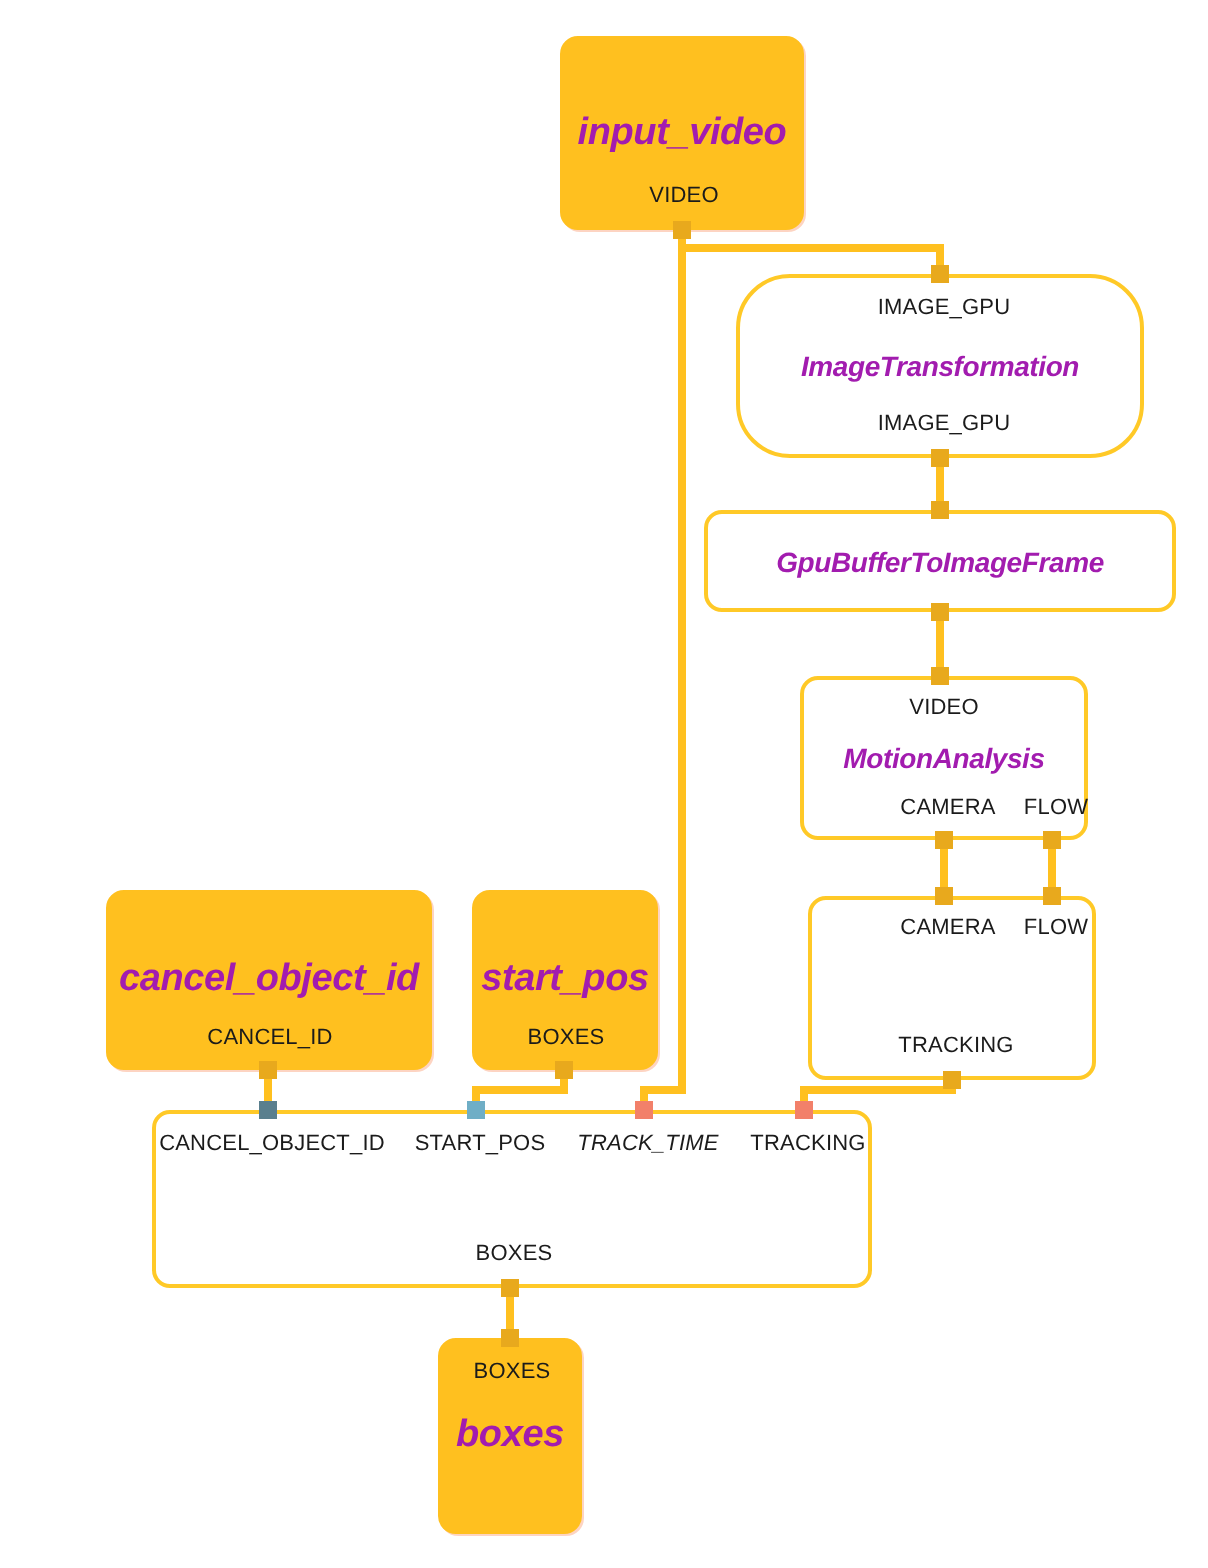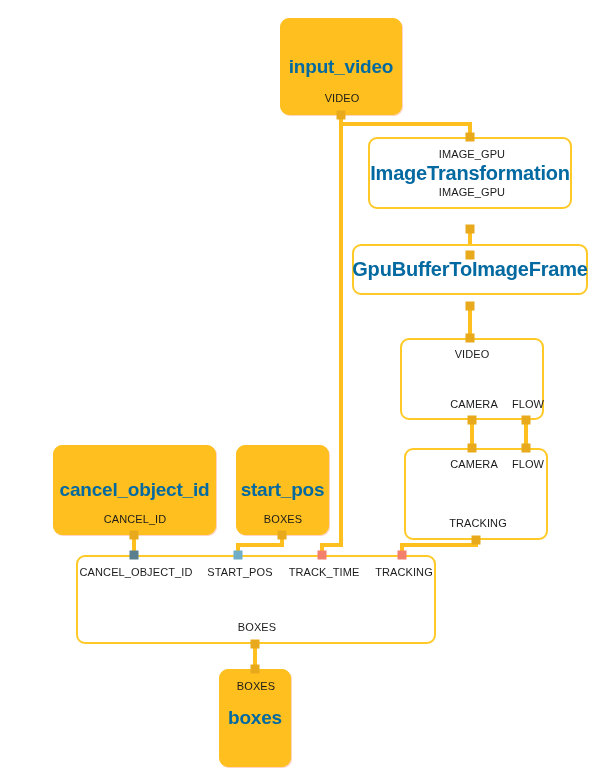--- a/index.html
+++ b/index.html
@@ -39,28 +39,29 @@
   .node.io {
     background: #FFC01F;
     border: 1px solid #FFC01F;
     box-shadow: 1px 1px 0 0 rgba(250,160,120,0.45);
   }
   .node.calc {
     background: #FFFFFF;
     border: 2px solid #FFC927;
   }
   .node-title {
-    color: #0369a1;
+    color: #a21caf;
     font-weight: bold;
     letter-spacing: -0.2px;
     text-align: right;
     white-space: nowrap;
+    font-style: italic;
   }
   .node.io .node-title { font-size: 19px; }
-  .node.calc .node-title { font-size: 20px; }
+  .node.calc .node-title { font-size: 14px; }
 
   .port-label {
     position: absolute;
     font-size: 11px;
     color: #1b1b1b;
     white-space: nowrap;
     letter-spacing: 0.1px;
     transform: translateX(-50%);
   }
   .port-label.top { }
@@ -115,36 +116,37 @@
 
     <path class="edge-path" d="M 255 644 L 255 669"></path>
   </svg>
 
   <div class="node io" style="left:280px; top:18px; width:122px; height:97px;">
     <div class="node-title">input_video</div>
     <div class="port-label bottom" style="left:61px; bottom:10px;">VIDEO</div>
   </div>
   <div class="port out" style="left:341px; top:115px;"></div>
 
-  <div class="node calc" style="left:368px; top:137px; width:204px; height:72px;">
+  <div class="node calc" style="left:368px; top:137px; width:204px; height:92px;border-radius:27px;">
     <div class="port-label top" style="left:102px; top:9px;">IMAGE_GPU</div>
     <div class="node-title">ImageTransformation</div>
     <div class="port-label bottom" style="left:102px; bottom:9px;">IMAGE_GPU</div>
   </div>
   <div class="port inn" style="left:470px; top:137px;"></div>
   <div class="port out" style="left:470px; top:229px;"></div>
 
-  <div class="node calc" style="left:352px; top:244px; width:236px; height:51px;">
+  <div class="node calc" style="left:352px; top:255px; width:236px; height:51px;">
     <div class="node-title">GpuBufferToImageFrame</div>
   </div>
   <div class="port inn" style="left:470px; top:255px;"></div>
   <div class="port out" style="left:470px; top:306px;"></div>
 
   <div class="node calc" style="left:400px; top:338px; width:144px; height:82px;">
     <div class="port-label top" style="left:70px; top:8px;">VIDEO</div>
+    <div class="node-title">MotionAnalysis</div>
     <div class="port-label bottom" style="left:72px; bottom:8px;">CAMERA</div>
     <div class="port-label bottom" style="left:126px; bottom:8px;">FLOW</div>
   </div>
   <div class="port inn" style="left:470px; top:338px;"></div>
   <div class="port out" style="left:472px; top:420px;"></div>
   <div class="port out" style="left:526px; top:420px;"></div>
 
   <div class="node calc" style="left:404px; top:448px; width:144px; height:92px;">
     <div class="port-label top" style="left:68px; top:8px;">CAMERA</div>
     <div class="port-label top" style="left:122px; top:8px;">FLOW</div>
@@ -162,21 +164,21 @@
 
   <div class="node io" style="left:236px; top:445px; width:93px; height:90px;">
     <div class="node-title">start_pos</div>
     <div class="port-label bottom" style="left:46px; bottom:9px;">BOXES</div>
   </div>
   <div class="port out" style="left:282px; top:535px;"></div>
 
   <div class="node calc" style="left:76px; top:555px; width:360px; height:89px;">
     <div class="port-label top" style="left:58px; top:9px;">CANCEL_OBJECT_ID</div>
     <div class="port-label top" style="left:162px; top:9px;">START_POS</div>
-    <div class="port-label top" style="left:246px; top:9px;">TRACK_TIME</div>
+    <div class="port-label top" style="left:246px; top:9px;font-style:italic;">TRACK_TIME</div>
     <div class="port-label top" style="left:326px; top:9px;">TRACKING</div>
     <div class="port-label bottom" style="left:179px; bottom:9px;">BOXES</div>
   </div>
   <div class="port slate" style="left:134px; top:555px;"></div>
   <div class="port steel" style="left:238px; top:555px;"></div>
   <div class="port coral" style="left:322px; top:555px;"></div>
   <div class="port coral" style="left:402px; top:555px;"></div>
   <div class="port out" style="left:255px; top:644px;"></div>
 
   <div class="node io" style="left:219px; top:669px; width:72px; height:98px;">

